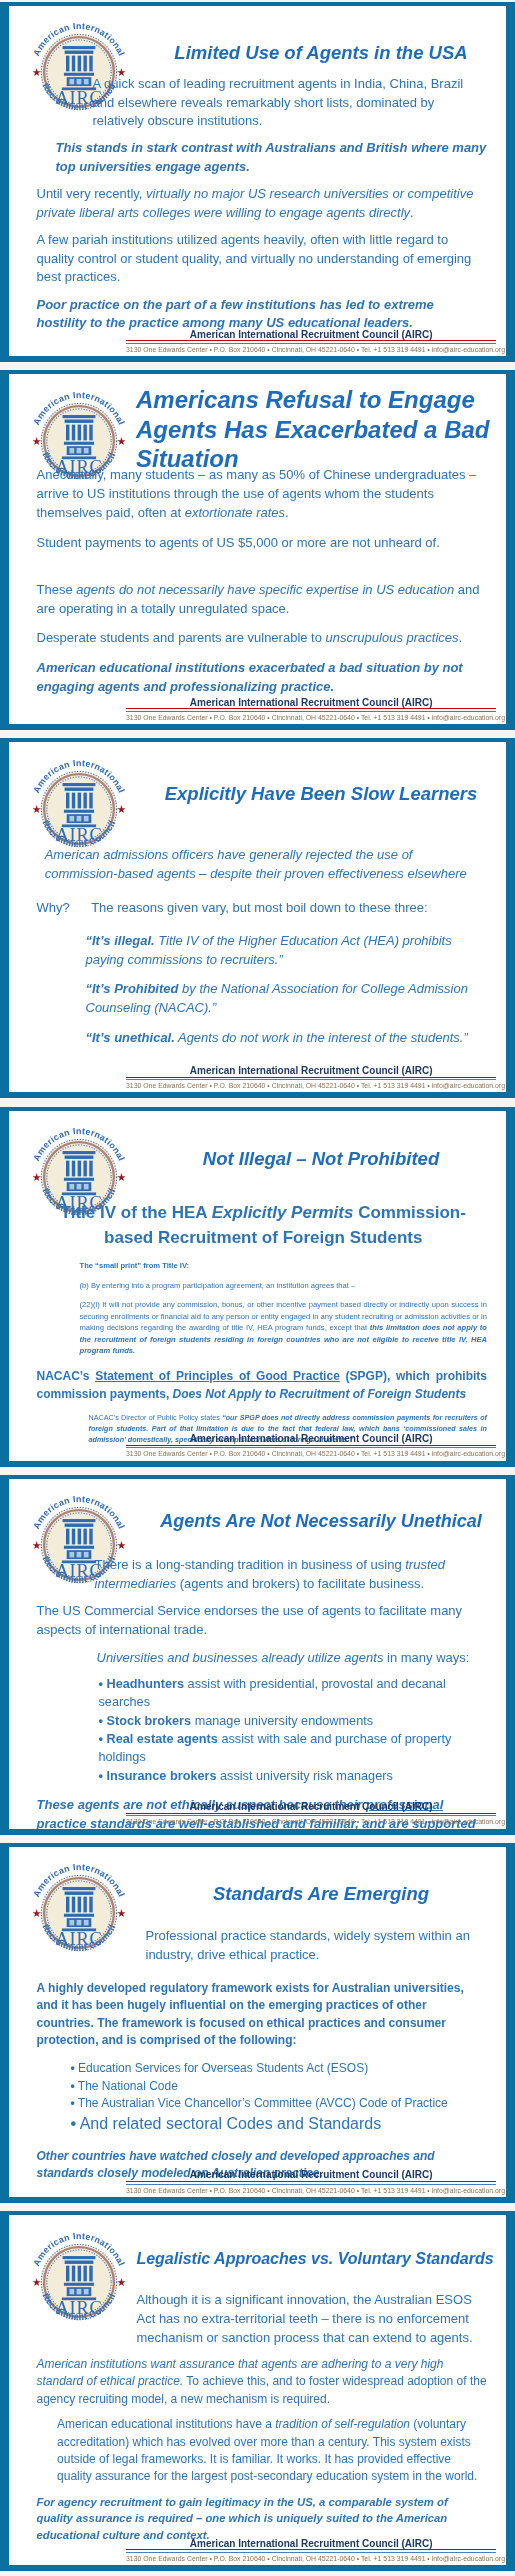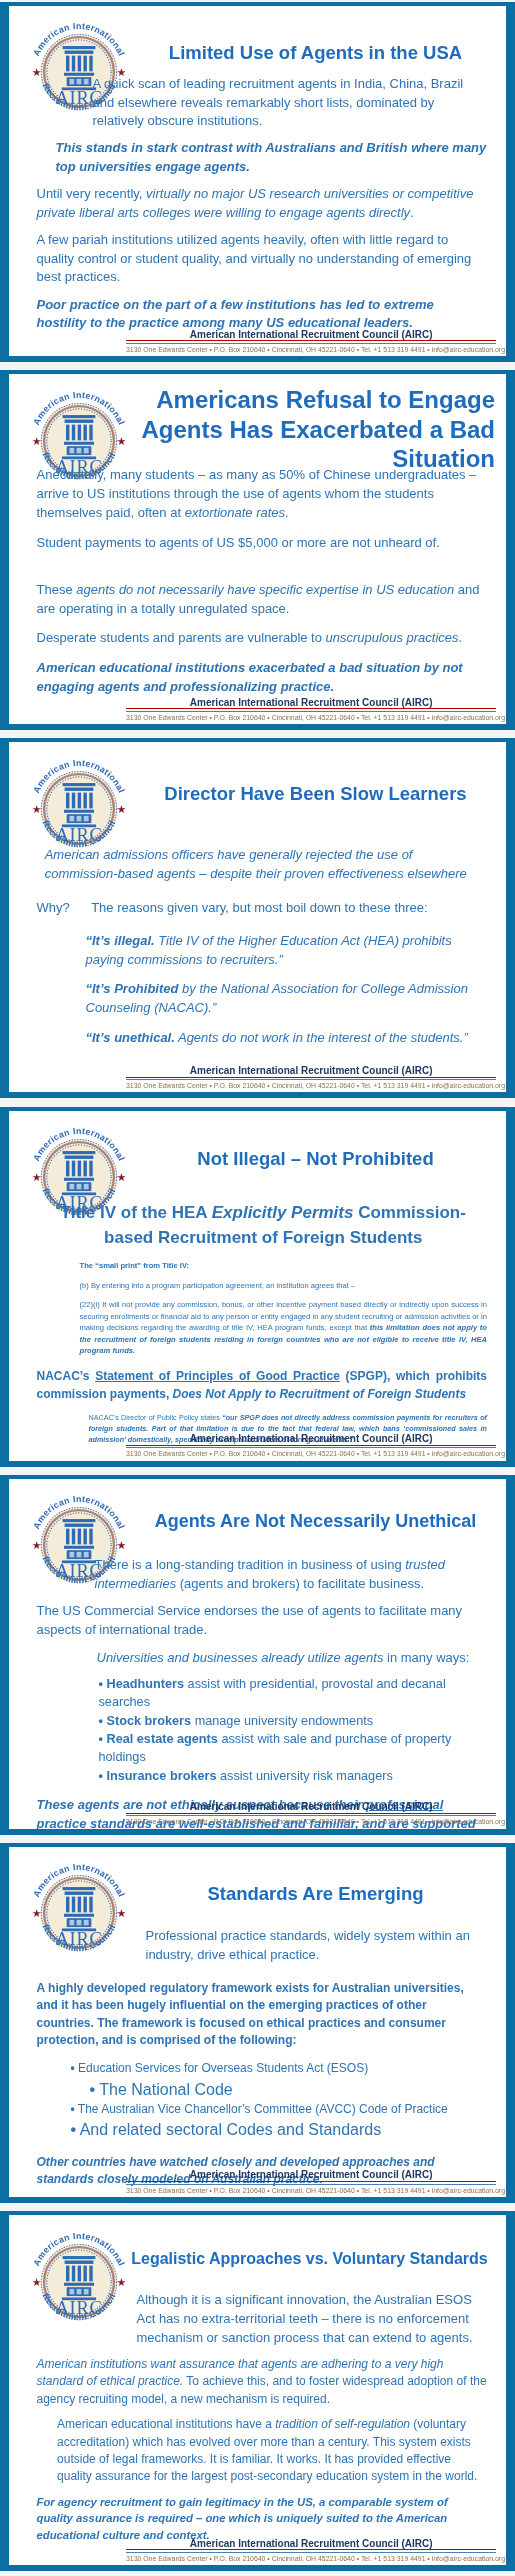--- a/index.html
+++ b/index.html
@@ -6,22 +6,22 @@
     --border:#0b6fa1; --page_bg:#f3f6f9; --title:#1e6cbd; --body:#2e74b5;
     --footer_heading:#1f3864; --address:#8c7152; --rule_red:#c00000; --rule_blue:#4a7ebb;
     --logo_blue:#2f6bb3; --logo_cream:#f3ecd9; --logo_ring:#b08277; --star_red:#8e1b1e;
   }
   html,body{margin:0;padding:0}
   body{width:515px;background:var(--page_bg);font-family:"Liberation Sans",sans-serif}
   #slides-root{padding-top:2.1px}
   .slide{position:relative;width:515px;height:360px;box-sizing:border-box;background:#fff;
          border:solid var(--border);border-width:4.1px 9px 6.9px 9px;margin:0 0 8.2px 0;overflow:hidden}
   .logo{position:absolute;left:18px;top:3.4px}
-  .title{position:absolute;left:127px;right:11px;display:flex;align-items:center;justify-content:center;
-         text-align:right;font-weight:bold;color:var(--title);line-height:1.22}
+  .title{position:absolute;left:127px;right:0;display:flex;align-items:center;justify-content:center;
+         text-align:left;font-weight:bold;font-style:italic;color:var(--title);line-height:1.22}
   .s1 .title{top:25px;height:45px;font-size:18.5px}
   .s2 .title{top:16.5px;height:77px;font-size:24px}
   .s3 .title{top:29px;height:45px;font-size:18.5px}
   .s4 .title{top:26px;height:45px;font-size:18.5px}
   .s5 .title{top:20.6px;height:45px;font-size:18px}
   .s6 .title{top:25px;height:45px;font-size:18.5px}
   .s7 .title{top:20.6px;height:45px;font-size:16px;left:115px}
   .body{position:absolute;left:27.5px;right:19px;color:var(--body);font-size:13px;line-height:1.45}
   .s1 .body{top:69px;line-height:1.42}
   .s2 .body{top:92px}
@@ -175,21 +175,21 @@
       <rect x="62" y="102" width="7" height="8"></rect>
       <rect x="72.5" y="102" width="7" height="8"></rect>
       <rect x="83" y="102" width="7" height="8"></rect>
     </g>
     <text class="lg-acronym" x="76" y="139">AIRC</text>
     <text class="lg-star" x="14" y="98">★</text>
     <text class="lg-star" x="138" y="98">★</text>
     <text class="lg-arc"><textPath href="#arcTop" startOffset="50%">American International</textPath></text>
     <text class="lg-arc"><textPath href="#arcBot" startOffset="50%">Recruitment Council</textPath></text>
   </svg>
-      <div class="title">Director Have Been Slow Learners</div>
+      <div class="title">Explicitly Have Been Slow Learners</div>
       <div class="body">
         <p style="margin-left: 8.2px;"><span class="i">American admissions officers have generally rejected the use of commission-based agents – despite their proven effectiveness elsewhere</span></p>
         <p style="margin-top: 15px;"><span>Why?&nbsp;&nbsp;&nbsp;&nbsp;&nbsp; The reasons given vary, but most boil down to these three:</span></p>
         <p style="margin-left: 49px; margin-top: 13.7px;"><span class="bi">“It’s illegal.</span><span class="i"> Title IV of the Higher Education Act (HEA) prohibits paying commissions to recruiters.”</span></p>
         <p style="margin-left: 49px; margin-top: 11px;"><span class="bi">“It’s Prohibited</span><span class="i"> by the National Association for College Admission Counseling (NACAC).”</span></p>
         <p style="margin-left: 49px; margin-top: 11px;"><span class="bi">“It’s unethical.</span><span class="i"> Agents do not work in the interest of the students.”</span></p>
       </div>
       <div class="footer">
     <div class="footer-org">American International Recruitment Council (AIRC)</div>
     <div class="footer-rule"></div>
@@ -325,21 +325,21 @@
     <text class="lg-star" x="14" y="98">★</text>
     <text class="lg-star" x="138" y="98">★</text>
     <text class="lg-arc"><textPath href="#arcTop" startOffset="50%">American International</textPath></text>
     <text class="lg-arc"><textPath href="#arcBot" startOffset="50%">Recruitment Council</textPath></text>
   </svg>
       <div class="title">Standards Are Emerging</div>
       <div class="body">
         <p style="margin-left: 109px;"><span>Professional practice standards, widely system within an industry, drive ethical practice.</span></p>
         <p style="margin-top: 15px; font-size: 12px; font-weight: bold;"><span>A highly developed regulatory framework exists for Australian universities, and it has been hugely influential on the emerging practices of other countries. The framework is focused on ethical practices and consumer protection, and is comprised of the following:</span></p>
         <p style="margin-left: 34px; margin-top: 11px; font-size: 12px;"><span class="bullet">•</span> <span>Education Services for Overseas Students Act (ESOS)</span></p>
-        <p style="margin-left: 53px; font-size: 16px;"><span class="bullet">•</span> <span>The National Code</span></p>
+        <p style="margin-left: 34px; font-size: 12px;"><span class="bullet">•</span> <span>The National Code</span></p>
         <p style="margin-left: 34px; font-size: 12px;"><span class="bullet">•</span> <span>The Australian Vice Chancellor’s Committee (AVCC) Code of Practice</span></p>
         <p style="margin-left: 34px; font-size: 16px;"><span class="bullet">•</span> <span>And related sectoral Codes and Standards</span></p>
         <p style="margin-top: 12.4px; font-size: 12px;"><span class="bi">Other countries have watched closely and developed approaches and standards closely modeled on Australian practice.</span></p>
       </div>
       <div class="footer">
     <div class="footer-org">American International Recruitment Council (AIRC)</div>
     <div class="footer-rule"></div>
     <div class="footer-address">3130 One Edwards Center • P.O. Box  210640 • Cincinnati, OH 45221-0640  •  Tel. +1 513 319 4491 • info@airc-education.org</div>
   </div>
     </section>

